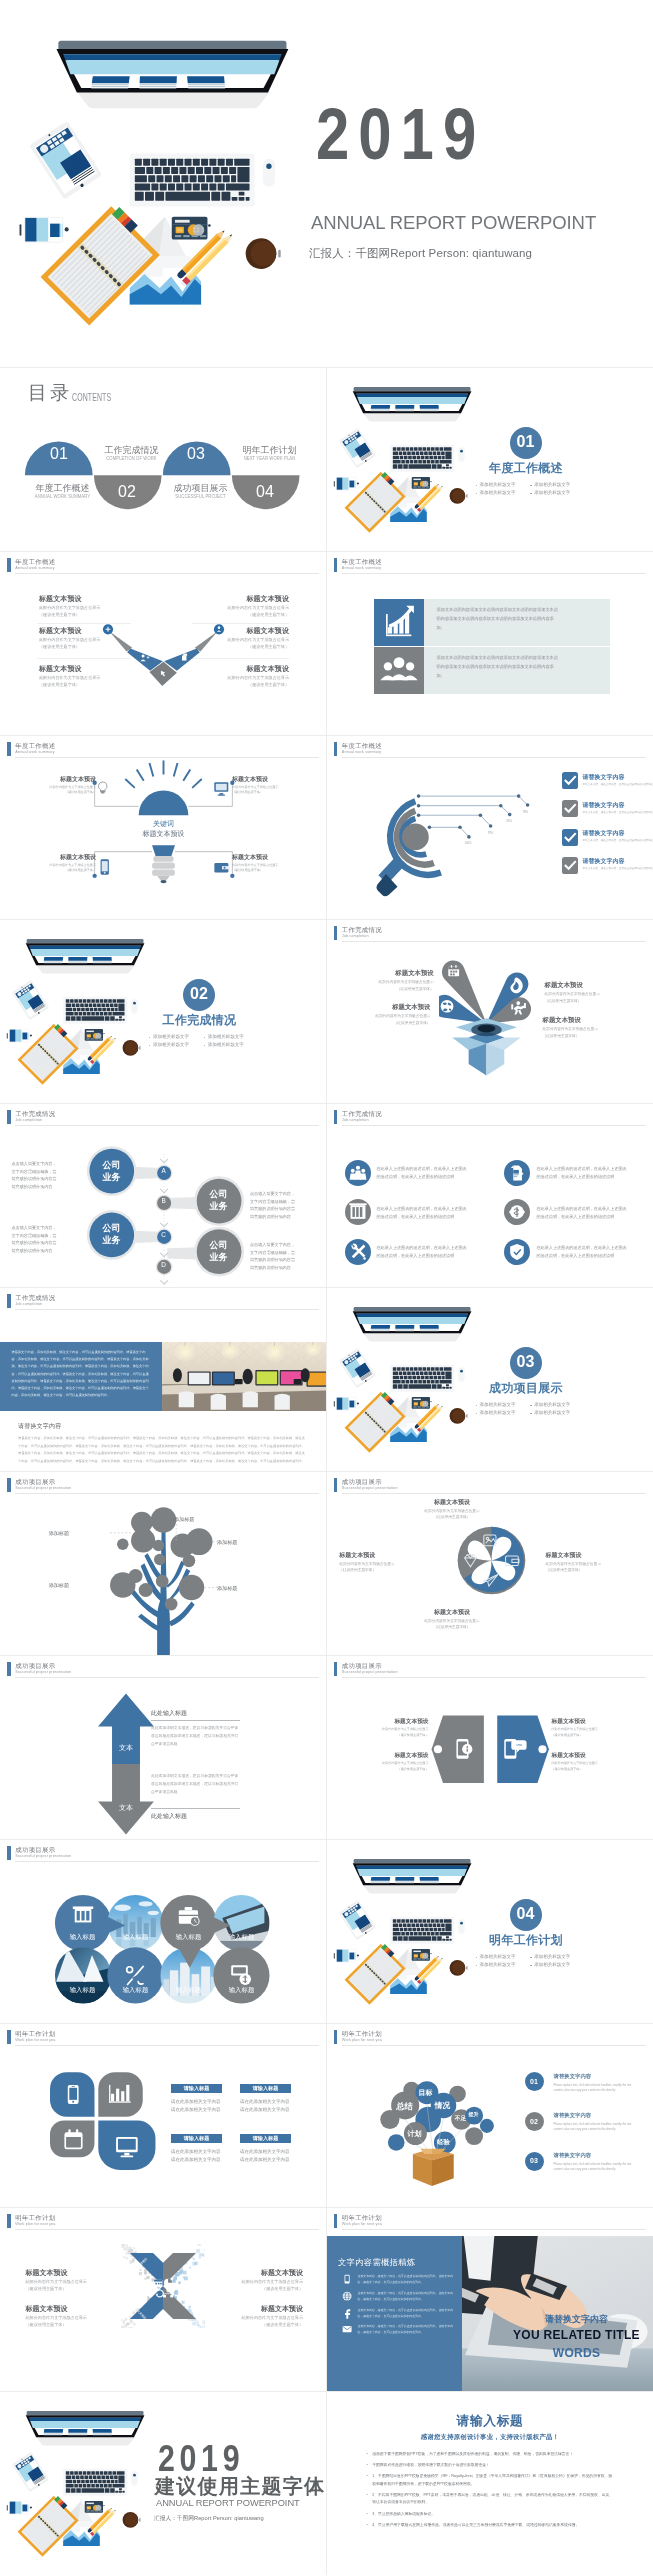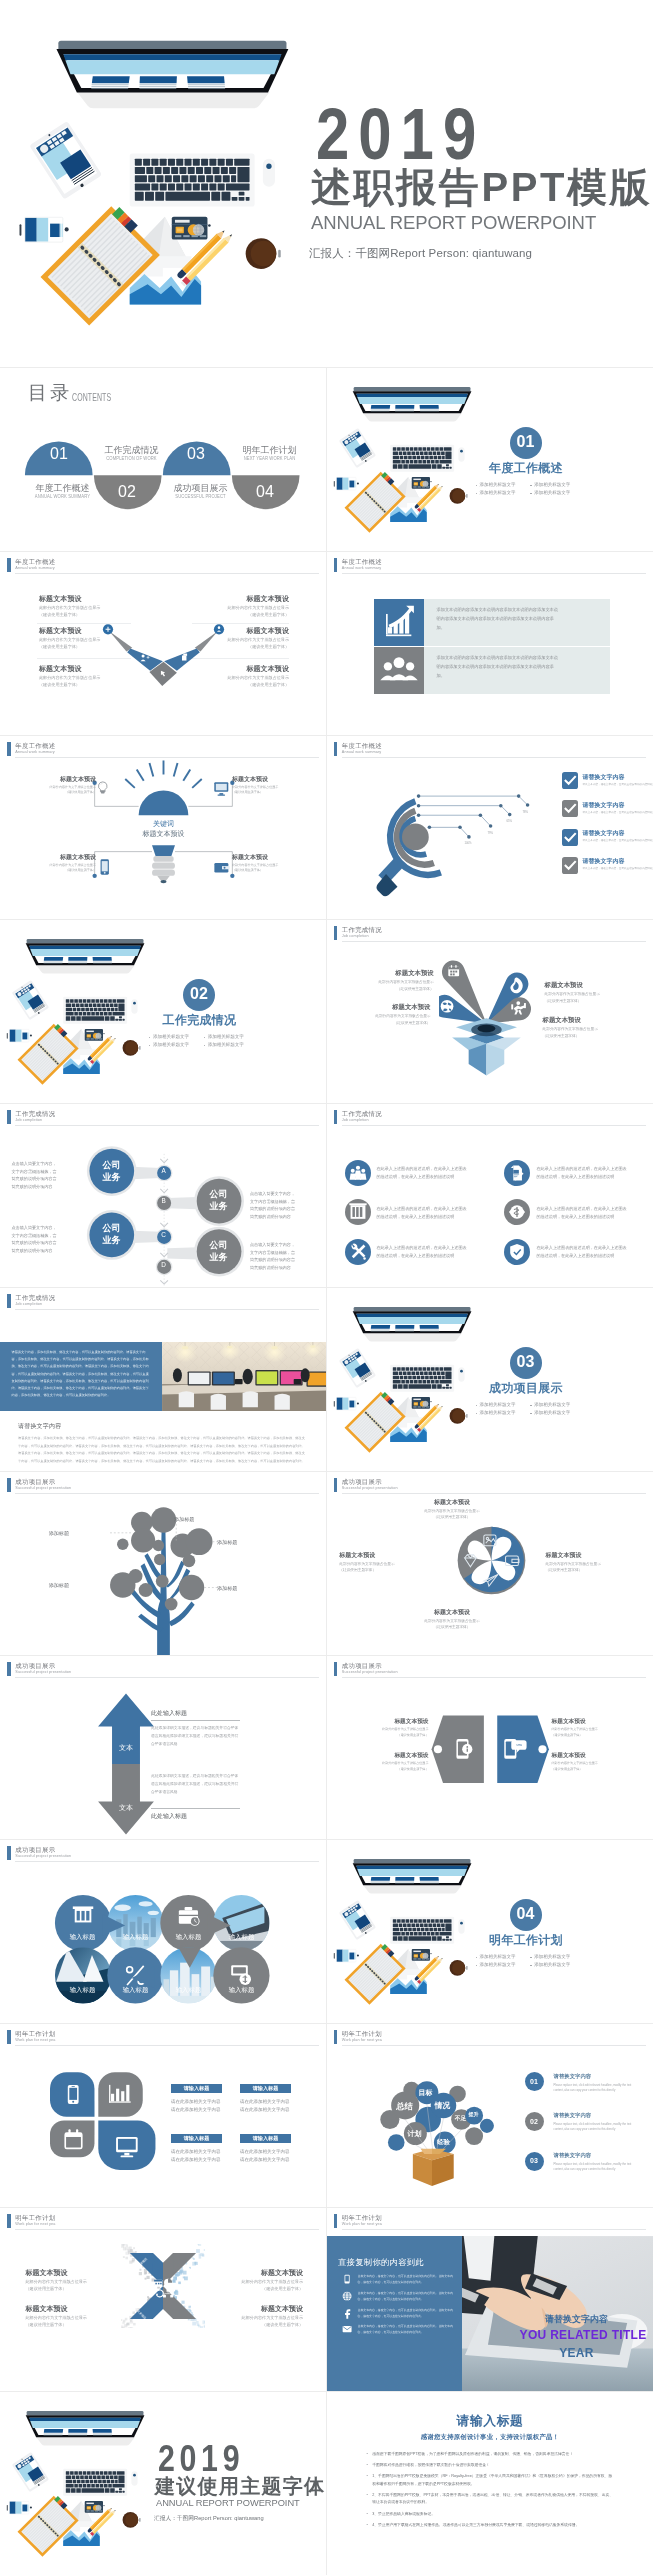--- a/index.html
+++ b/index.html
@@ -240,21 +240,20 @@
 </svg>
 
 <div class="page">
 
 <div class="cover">
   <svg class="abs" style="left:0;top:0" width="327" height="367" viewBox="0 0 512 576">
         <use href="#desk"></use>
       </svg>
   <div class="abs" style="left:316px;top:107px;font-size:73px;font-weight:bold;color:#5d6164;letter-spacing:11px;line-height:.729;
               transform:scaleX(.82);transform-origin:0 0;">2019</div>
-  <div class="abs" style="left:311px;top:167px;font-size:40px;font-weight:bold;color:#5d6164;letter-spacing:2.6px;line-height:1;">述职报告PPT模版</div>
   <div class="abs" style="left:311px;top:216px;font-size:18.5px;color:#73777b;letter-spacing:-0.1px;line-height:.72;">ANNUAL REPORT POWERPOINT</div>
   <div class="abs" style="left:309px;top:248px;font-size:11.5px;color:#6e7276;letter-spacing:0.1px;line-height:1;">汇报人：千图网Report Person: qiantuwang</div>
 </div>
 
 <div class="row">
       <div class="half left">
   <div class="abs" style="left:28px;top:17px;font-size:19px;color:#6f7276;letter-spacing:3.2px;line-height:.885;">目录</div>
   <div class="abs" style="left:72px;top:25px;font-size:11.5px;color:#8d9094;letter-spacing:0.2px;line-height:.725;transform:scaleX(.605);transform-origin:0 0;">CONTENTS</div>
   <svg class="abs" style="left:0;top:0" width="327" height="184" viewBox="0 0 512 288">
     <path d="M39 168 A53 53 0 0 1 145 168 Z" fill="#4a7aa5"></path>
@@ -1614,21 +1613,21 @@
       </g>
       <path d="M196 70 L254 96 L238 120 L182 100 Z" fill="#2b3138"></path>
       <path d="M320 58 L376 78 L364 100 L310 82 Z" fill="#2b3138"></path>
       <g fill="#fff" opacity=".75">
               <path d="M204 78 L238 92 L232 104 L198 90 Z"></path>
               <path d="M328 66 L360 80 L354 92 L322 78 Z"></path>
             </g>
     </svg>
   </div>
   <div class="abs" style="left:0;top:28px;width:135px;height:156px;background:#4a7aa5"></div>
-  <div class="abs" style="left:11.5px;top:50px;font-size:8.3px;color:#fff;letter-spacing:0.3px;line-height:1;white-space:nowrap">直接复制你的内容到此</div>
+  <div class="abs" style="left:11.5px;top:50px;font-size:8.3px;color:#fff;letter-spacing:0.3px;line-height:1;white-space:nowrap">文字内容需概括精炼</div>
   <svg class="abs" style="left:15.3px;top:66px" width="10.2" height="11.5" viewBox="0 0 16 18">
           <rect x="4" y="1" width="8" height="14" rx="1.6" fill="#fff"></rect>
           <rect x="5.2" y="2.6" width="5.6" height="9" fill="#4a7aa5"></rect>
         </svg>
   <div class="abs" style="left:31px;top:66px;width:100px;font-size:2.9px;color:#d6e1ec;line-height:2.0">
     <span>替换文本内容，修改文字内容，也可以直接复制你的内容到此。</span><span>替换文本内容，修改文字内容，也可以直接复制你的内容到此。</span>
   </div>
   <svg class="abs" style="left:15.3px;top:83px" width="10.2" height="11.5" viewBox="0 0 16 18">
           <circle cx="8" cy="8" r="7" fill="#fff"></circle>
           <g stroke="#4a7aa5" stroke-width="1" fill="none">
@@ -1646,22 +1645,22 @@
     <span>替换文本内容，修改文字内容，也可以直接复制你的内容到此。</span><span>替换文本内容，修改文字内容，也可以直接复制你的内容到此。</span>
   </div>
   <svg class="abs" style="left:15.3px;top:116px" width="10.2" height="11.5" viewBox="0 0 16 18">
           <rect x="1" y="3" width="14" height="10" rx="1.2" fill="#fff"></rect>
           <path d="M1.6 4 L8 9 L14.4 4" stroke="#4a7aa5" stroke-width="1.2" fill="none"></path>
         </svg>
   <div class="abs" style="left:31px;top:116px;width:100px;font-size:2.9px;color:#d6e1ec;line-height:2.0">
     <span>替换文本内容，修改文字内容，也可以直接复制你的内容到此。</span><span>替换文本内容，修改文字内容，也可以直接复制你的内容到此。</span>
   </div>
   <div class="abs" style="left:180px;top:107px;width:140px;text-align:center;font-size:9px;font-weight:bold;color:#3e6d9d;line-height:1">请替换文字内容</div>
-  <div class="abs" style="left:180px;top:121px;width:140px;text-align:right;font-size:12px;font-weight:bold;color:#6d28d9;letter-spacing:0.3px;line-height:1">YOU RELATED TITLE</div>
-  <div class="abs" style="left:180px;top:139px;width:140px;text-align:center;font-size:12px;font-weight:bold;color:#3e6d9d;letter-spacing:0.3px;line-height:1">YEAR</div>
+  <div class="abs" style="left:180px;top:121px;width:140px;text-align:center;font-size:12px;font-weight:bold;color:#0f172a;letter-spacing:0.3px;line-height:1">YOU RELATED TITLE</div>
+  <div class="abs" style="left:180px;top:139px;width:140px;text-align:center;font-size:12px;font-weight:bold;color:#3e6d9d;letter-spacing:0.3px;line-height:1">WORDS</div>
 </div>
     </div>
 <div class="row">
       <div class="half left">
   <svg class="abs" style="left:-2.6px;top:-1.9px" width="167" height="188" viewBox="0 0 512 576">
           <use href="#desk"></use>
         </svg>
   <div class="abs" style="left:158px;top:54px;font-size:37px;font-weight:bold;color:#5d6164;letter-spacing:5.7px;line-height:.729;transform:scaleX(.82);transform-origin:0 0;">2019</div>
   <div class="abs" style="left:155px;top:84px;font-size:20px;font-weight:bold;color:#5d6164;letter-spacing:1.3px;line-height:1;">建议使用主题字体</div>
   <div class="abs" style="left:156px;top:108px;font-size:9.3px;color:#73777b;letter-spacing:-0.03px;line-height:.72;">ANNUAL REPORT POWERPOINT</div>

